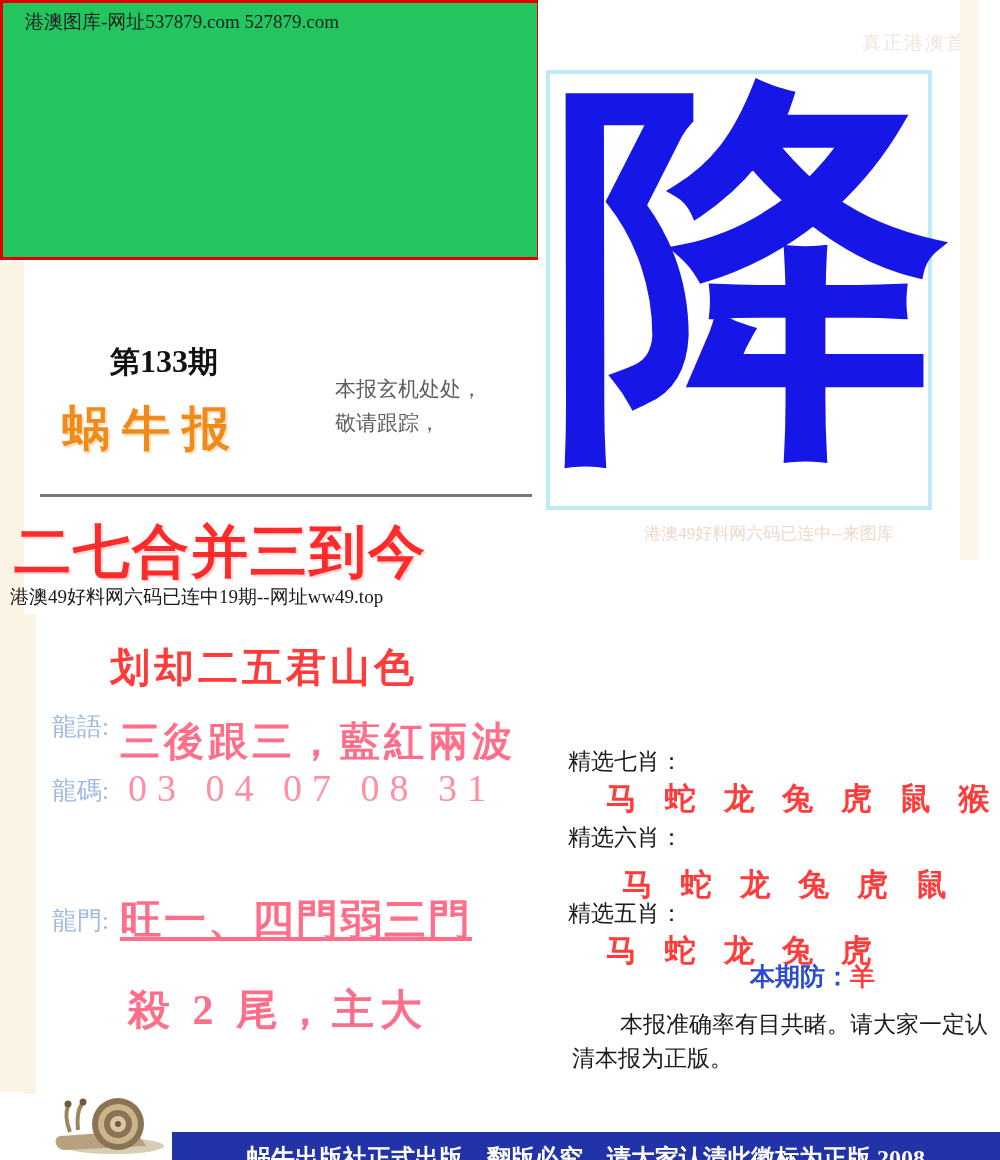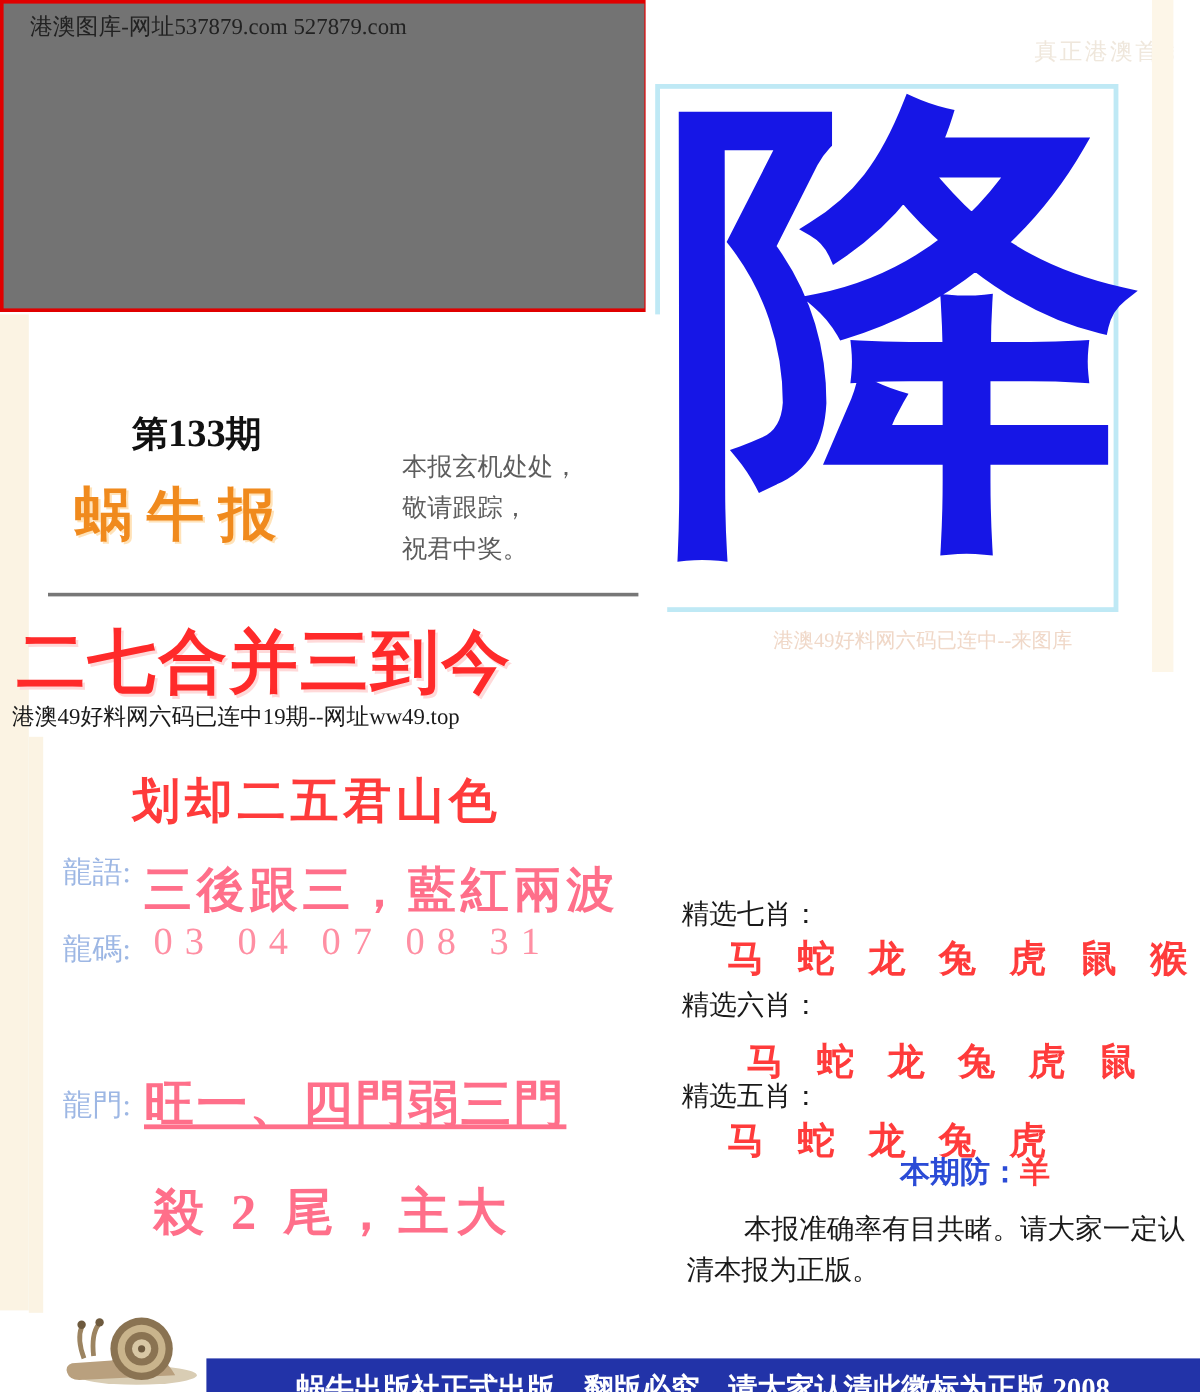--- a/index.html
+++ b/index.html
@@ -4,21 +4,21 @@
 <style>
   html,body{margin:0;padding:0;}
   body{
     width:1000px;height:1160px;position:relative;overflow:hidden;
     background:#ffffff;
     font-family:"Liberation Serif", serif;
   }
   
   #topbox{
     position:absolute;left:0;top:0;width:540px;height:260px;
-    border:3px solid #e00000;box-sizing:border-box;background:#737373;
+    border:3px solid #e00000;box-sizing:border-box;background:#22c55e;
   }
   #topbox-label{
     position:absolute;left:22px;top:6px;font-size:19px;color:#222;
     font-family:"Liberation Serif", serif;white-space:nowrap;
   }
   
   #rightpanel{
     position:absolute;left:538px;top:0;width:462px;height:560px;
     background:#ffffff;
   }
@@ -39,21 +39,21 @@
   #rightpanel .bottomfaint{
     position:absolute;left:0;top:522px;width:462px;height:24px;
     font-size:17px;color:#f0d8c8;text-align:center;white-space:nowrap;overflow:hidden;
   }
   
   #stripA{position:absolute;left:960px;top:0;width:18px;height:560px;background:#fdf6e8;}
   #stripB{position:absolute;left:978px;top:0;width:22px;height:560px;background:#ffffff;}
 
   
   #left-col{
-    position:absolute;left:0;top:262px;width:540px;height:830px;background:#fff;padding-left:16px;
+    position:absolute;left:0;top:262px;width:540px;height:830px;background:#fff;
   }
   #paleband{
     position:absolute;left:0;top:0;width:24px;height:830px;background:#fbf3e3;
   }
   #issue{
     position:absolute;left:110px;top:80px;font-size:30px;color:#111;font-weight:bold;
     font-family:"Liberation Serif", serif;white-space:nowrap;
   }
   #issue .num{font-size:32px;}
   #title-logo{
@@ -95,21 +95,21 @@
     white-space:nowrap;
   }
   #lbl1{left:28px;top:96px;}
   #lbl2{left:28px;top:160px;}
   #lbl3{left:28px;top:290px;}
   #row1{
     position:absolute;left:96px;top:100px;font-size:40px;font-weight:bold;color:#ff6f8a;
     letter-spacing:4px;white-space:nowrap;font-family:"Liberation Serif", serif;
   }
   #nums1{
-    position:absolute;left:104px;top:152px;font-size:32px;color:#ff8fa3;letter-spacing:10px;
+    position:absolute;left:104px;top:152px;font-size:38px;color:#ff8fa3;letter-spacing:10px;
     white-space:nowrap;font-family:"Liberation Serif", serif;
   }
   #nums2{
     position:absolute;left:112px;top:248px;font-size:38px;color:#ff8fa3;letter-spacing:10px;
     white-space:nowrap;font-family:"Liberation Serif", serif;
   }
   #row3{
     position:absolute;left:96px;top:278px;font-size:42px;font-weight:bold;color:#ff6f8a;
     letter-spacing:2px;white-space:nowrap;font-family:"Liberation Serif", serif;text-decoration:underline;
   }
@@ -175,21 +175,20 @@
 
   <div id="issue">
     <span>第</span><span class="num">133</span><span>期</span>
   </div>
 
   <div id="title-logo">蜗牛报</div>
 
   <div id="slogan">
     <div>本报玄机处处，</div>
     <div>敬请跟踪，</div>
-    <div>祝君中奖。</div>
   </div>
 
   <div id="hr-line"></div>
 
   <div id="headline">二七合并三到今</div>
   <div id="subnote">港澳49好料网六码已连中19期--网址ww49.top</div>
 
   <div id="content">
     <div id="content-sidebar"></div>
 

